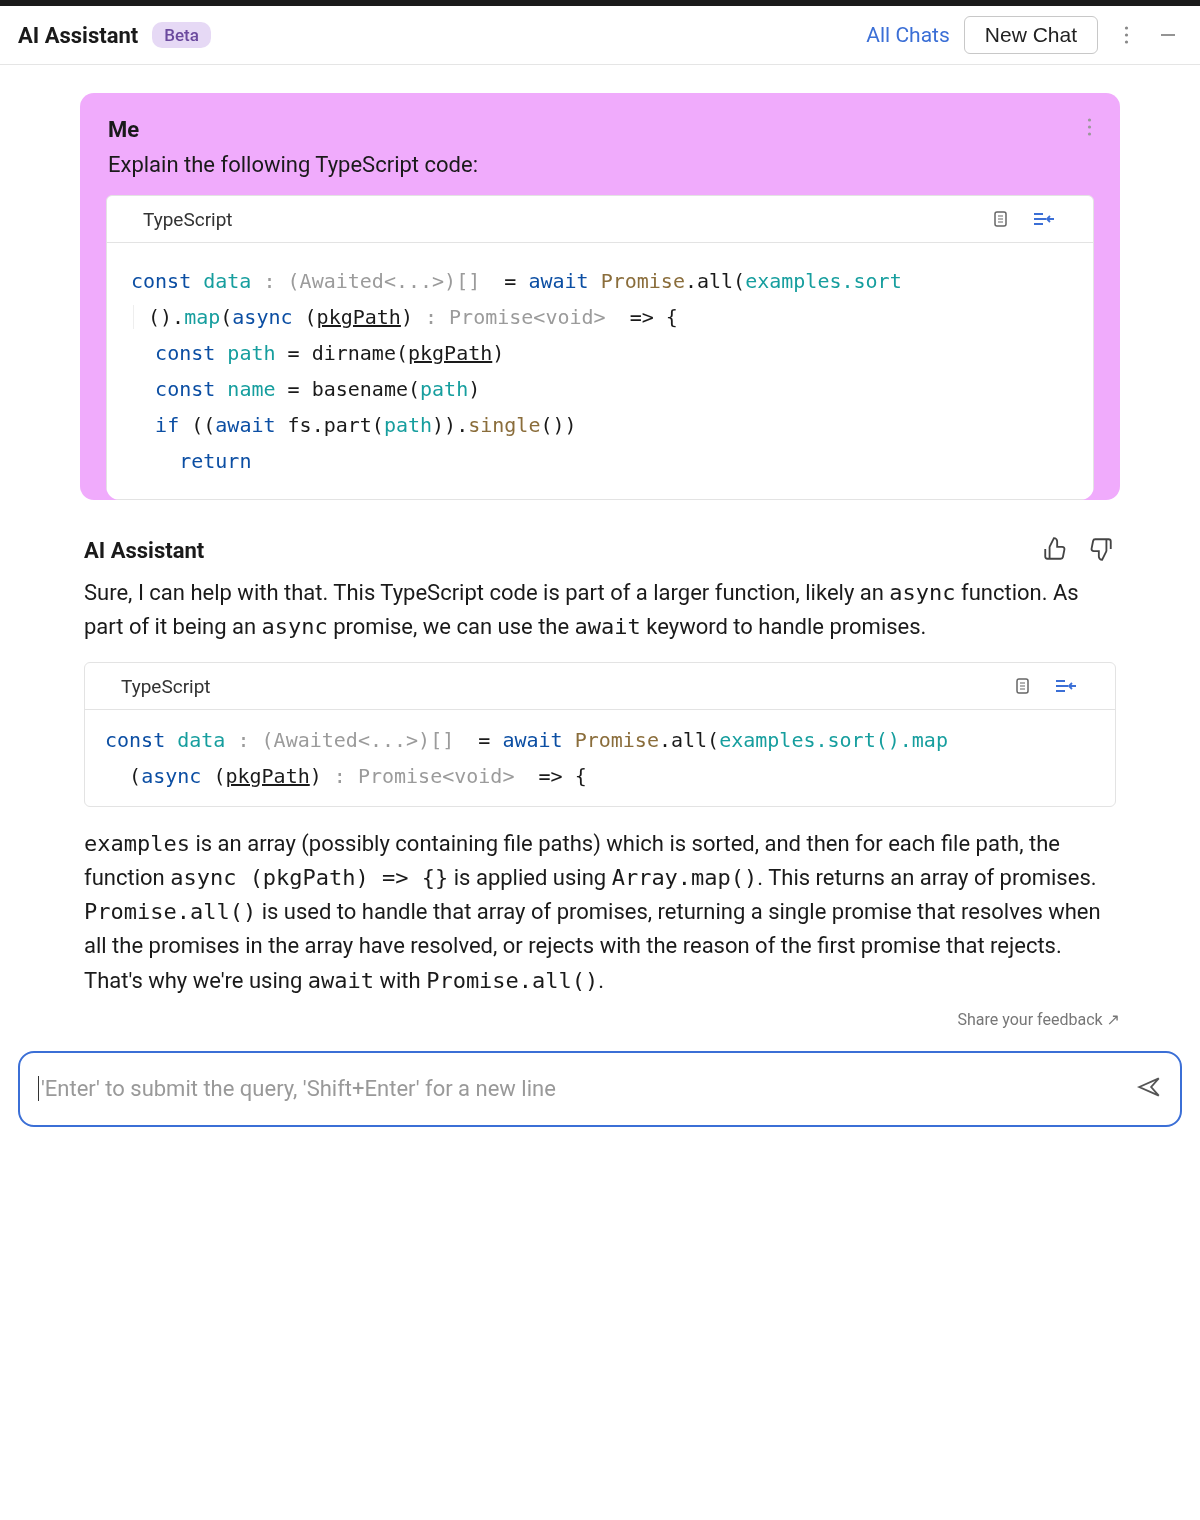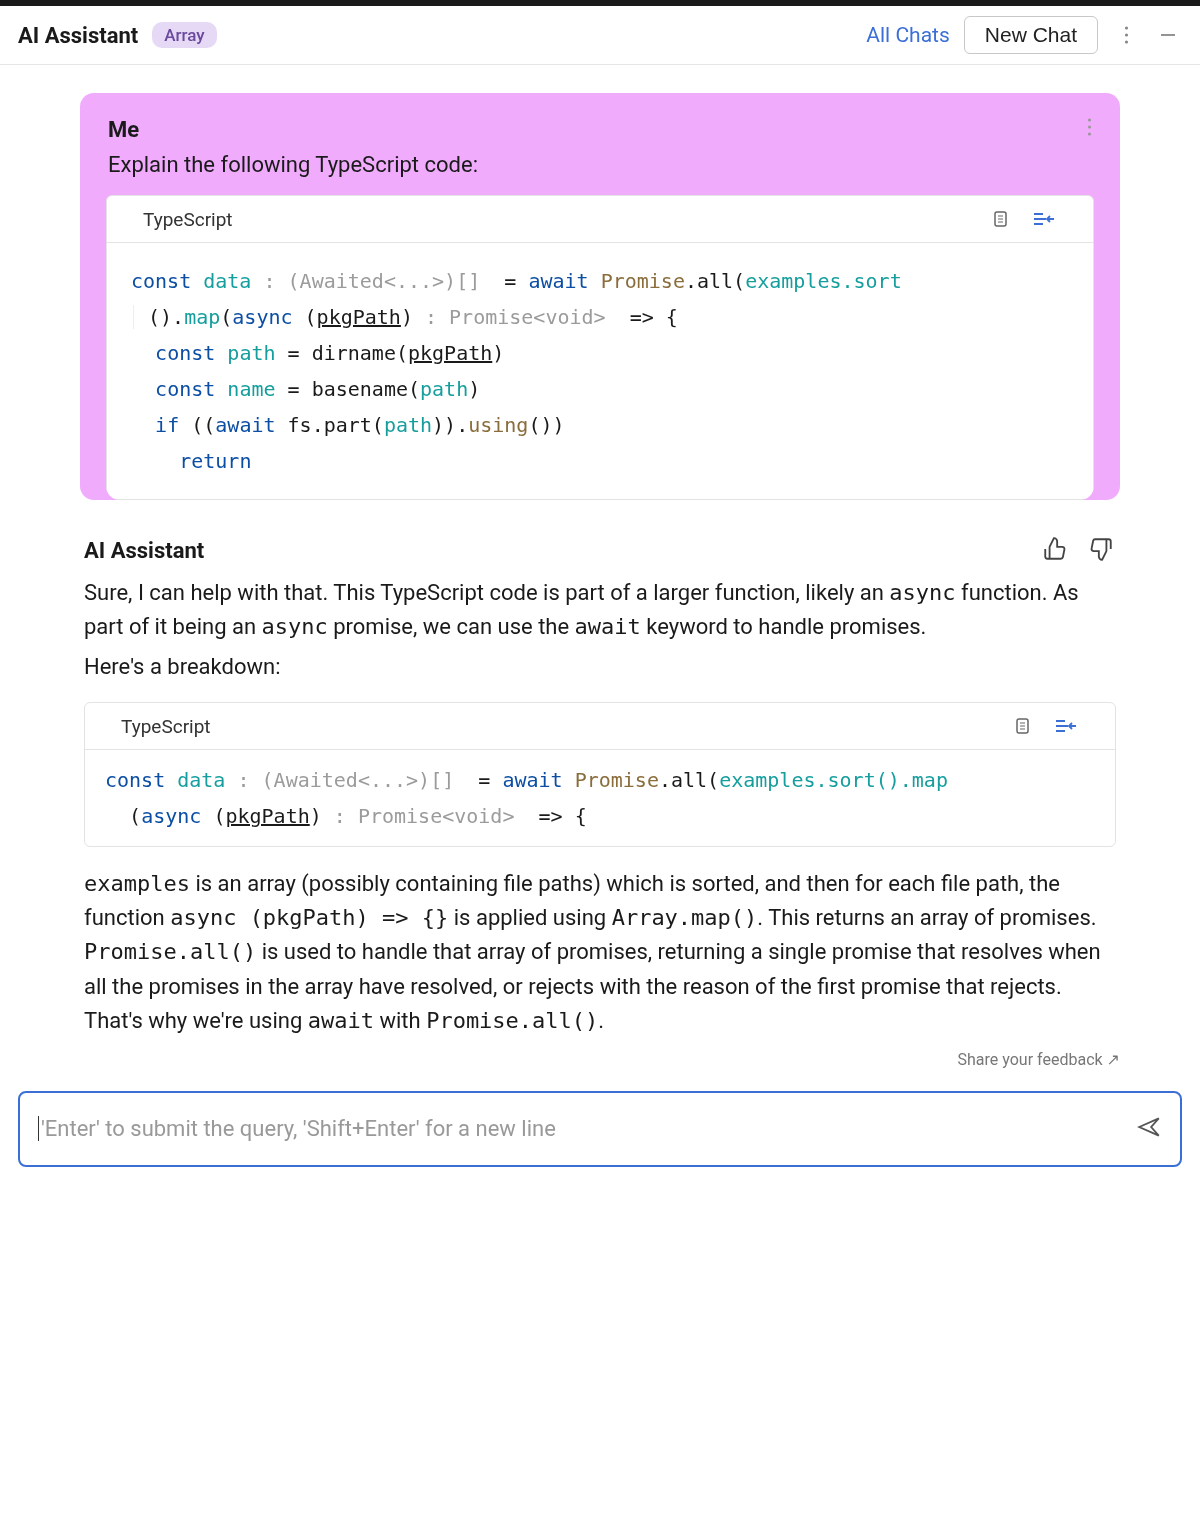--- a/index.html
+++ b/index.html
@@ -179,21 +179,21 @@
     text-align: right;
     font-size: 16px;
     color: #777;
     padding: 12px 80px 16px 0;
     cursor: pointer;
   }
 
   .input-bar {
     margin: 6px 18px 18px 18px;
     border: 2.5px solid #3b6fd6;
-    border-radius: 8px;
+    border-radius: 16px;
     display: flex;
     align-items: center;
     padding: 15px 18px;
     min-height: 76px;
   }
   .input-field {
     flex: 1;
     color: #999;
     font-size: 22px;
     outline: none;
@@ -207,21 +207,21 @@
     padding-left:2px;
   }
 </style>
 </head>
 <body>
 
 <div class="top-bar-dark"></div>
 
 <div class="header">
   <span class="header-title">AI Assistant</span>
-  <span class="beta-badge">Array</span>
+  <span class="beta-badge">Beta</span>
   <span class="header-spacer"></span>
   <span class="all-chats-link">All Chats</span>
   <button class="new-chat-btn">New Chat</button>
   <span class="header-icon-btn">
     <svg width="5" height="20" viewBox="0 0 5 20">
         <circle cx="2.5" cy="3" r="1.6" fill="#888"></circle>
         <circle cx="2.5" cy="10" r="1.6" fill="#888"></circle>
         <circle cx="2.5" cy="17" r="1.6" fill="#888"></circle>
       </svg>
   </span>
@@ -266,21 +266,21 @@
                 <line x1="2" y1="10" x2="14" y2="10" stroke="#3b6fd6" stroke-width="1.8"></line>
                 <line x1="2" y1="15" x2="11" y2="15" stroke="#3b6fd6" stroke-width="1.8"></line>
                 <path d="M22 10 L16 10 M18 7 L15 10 L18 13" fill="none" stroke="#3b6fd6" stroke-width="1.8"></path>
               </svg>
           </span>
         </div>
         <div class="code-body"><span class="kw">const </span><span class="id">data </span><span class="ann">: (Awaited&lt;...&gt;)[]  </span><span>= </span><span class="kw">await </span><span class="fn">Promise</span><span>.all(</span><span class="id">examples</span><span class="call">.sort</span>
 <span class="gutter"><span>().</span><span class="call">map</span><span>(</span><span class="kw">async </span><span>(</span><span class="underl">pkgPath</span><span>) </span><span class="ann">: Promise&lt;void&gt;  </span><span>=&gt; {</span>
   <span class="kw">const </span><span class="id">path </span><span>= dirname(</span><span class="underl">pkgPath</span><span>)</span>
   <span class="kw">const </span><span class="id">name </span><span>= basename(</span><span class="call">path</span><span>)</span>
-  <span class="kw">if </span><span>((</span><span class="kw">await </span><span>fs.part(</span><span class="call">path</span><span>)).</span><span class="fn">using</span><span>())</span>
+  <span class="kw">if </span><span>((</span><span class="kw">await </span><span>fs.part(</span><span class="call">path</span><span>)).</span><span class="fn">single</span><span>())</span>
     <span class="kw">return</span></span></div>
       </div>
     </div>
   </div>
 
   <div class="assistant-block">
     <div class="assistant-header">
       <span class="assistant-label">AI Assistant</span>
       <div class="thumb-group">
         <span class="thumb-btn">
@@ -290,21 +290,20 @@
         </span>
         <span class="thumb-btn">
           <svg width="26" height="26" viewBox="0 0 24 24" fill="none" stroke="#444" stroke-width="1.7">
               <path d="M17 3v11M21 12V5a2 2 0 0 0-2-2H6.7a2 2 0 0 0-2 1.6l-1.4 7A2 2 0 0 0 5.3 14H10v5a3 3 0 0 0 3 3l4-8"></path>
             </svg>
         </span>
       </div>
     </div>
 
     <div class="assistant-text"><span>Sure, I can help with that. This TypeScript code is part of a larger function, likely an </span><span class="mono">async</span><span> function. As part of it being an </span><span class="mono">async</span><span> promise, we can use the </span><span class="mono">await</span><span> keyword to handle promises.</span></div>
-    <div class="assistant-text" style="margin-top:6px;">Here's a breakdown:</div>
 
     <div class="code-block small">
       <div class="code-header">
         <span class="code-lang">TypeScript</span>
         <span class="code-header-spacer"></span>
         <span class="code-icon-btn">
           <svg width="20" height="20" viewBox="0 0 20 20">
               <rect x="5" y="3" width="11" height="14" rx="2" fill="none" stroke="#666" stroke-width="1.5"></rect>
               <line x1="8" y1="7" x2="13" y2="7" stroke="#666" stroke-width="1.2"></line>
               <line x1="8" y1="10" x2="13" y2="10" stroke="#666" stroke-width="1.2"></line>

